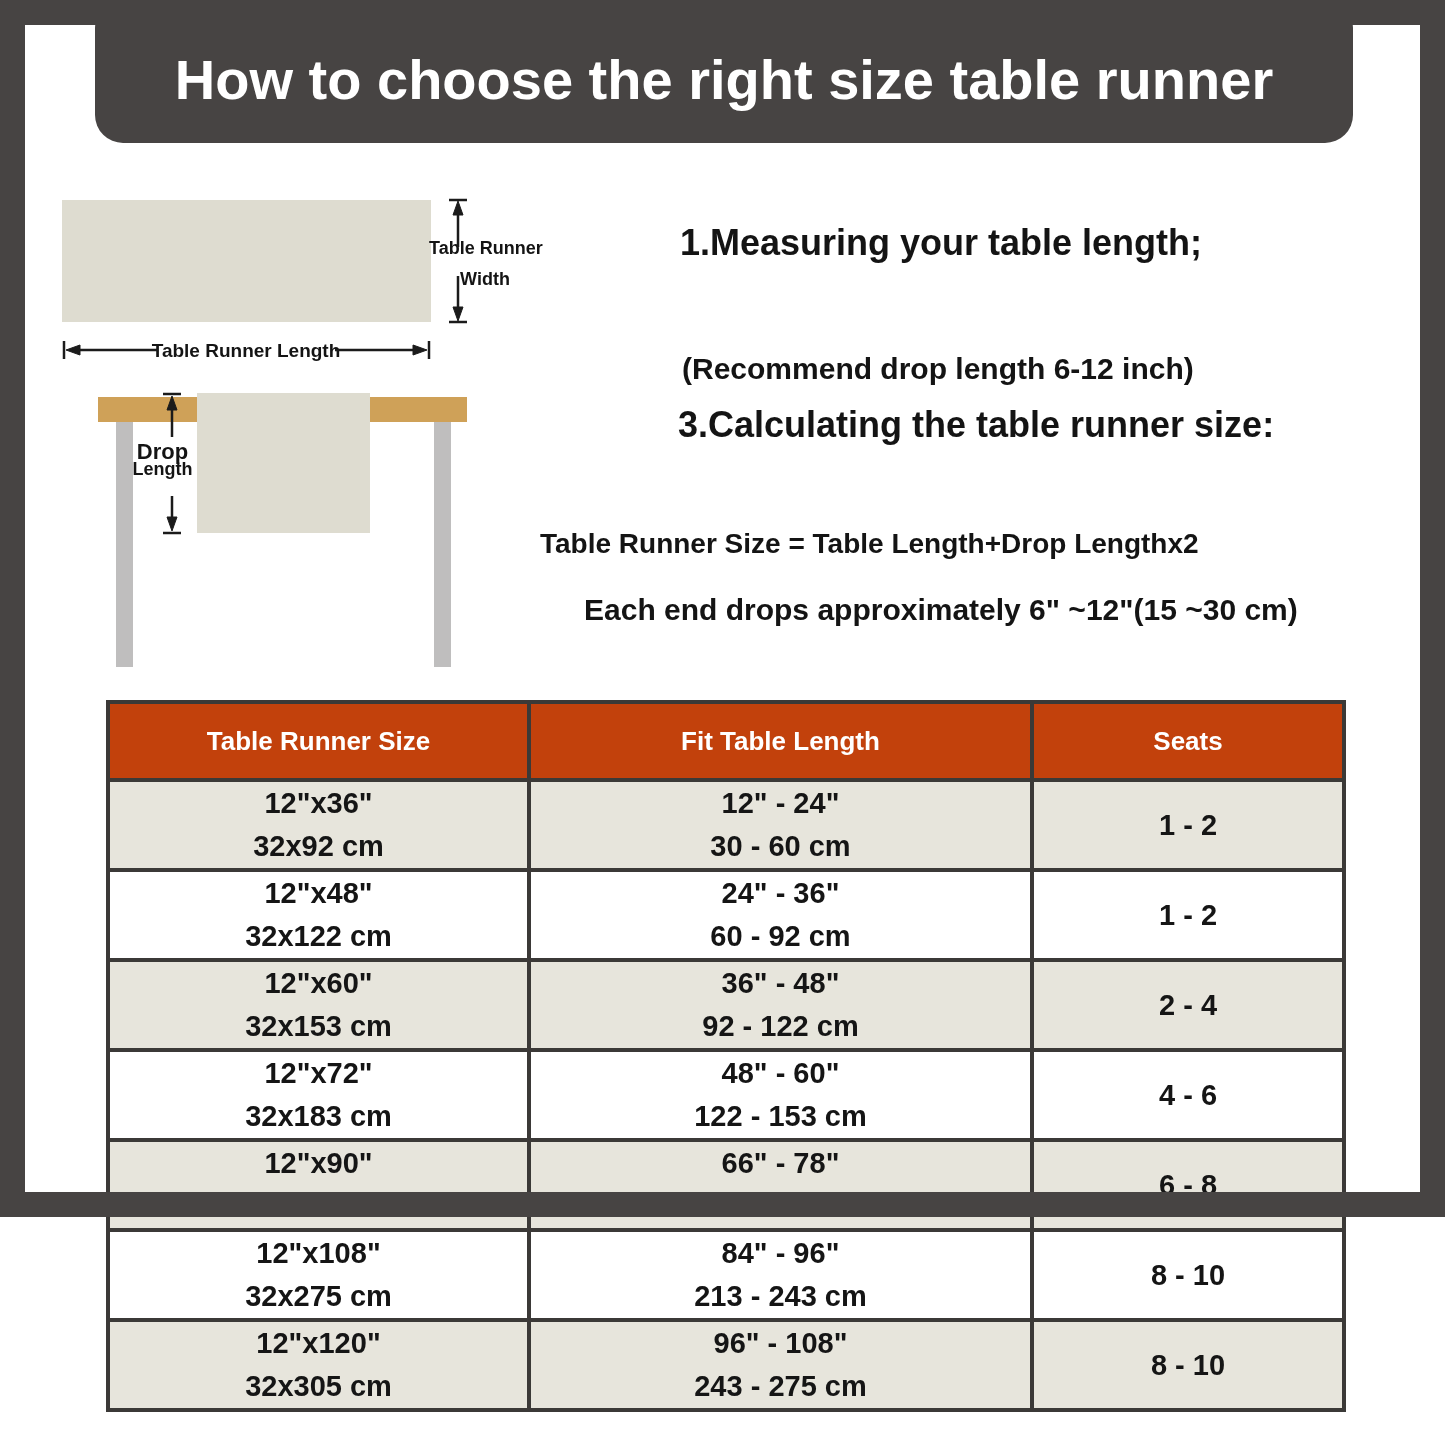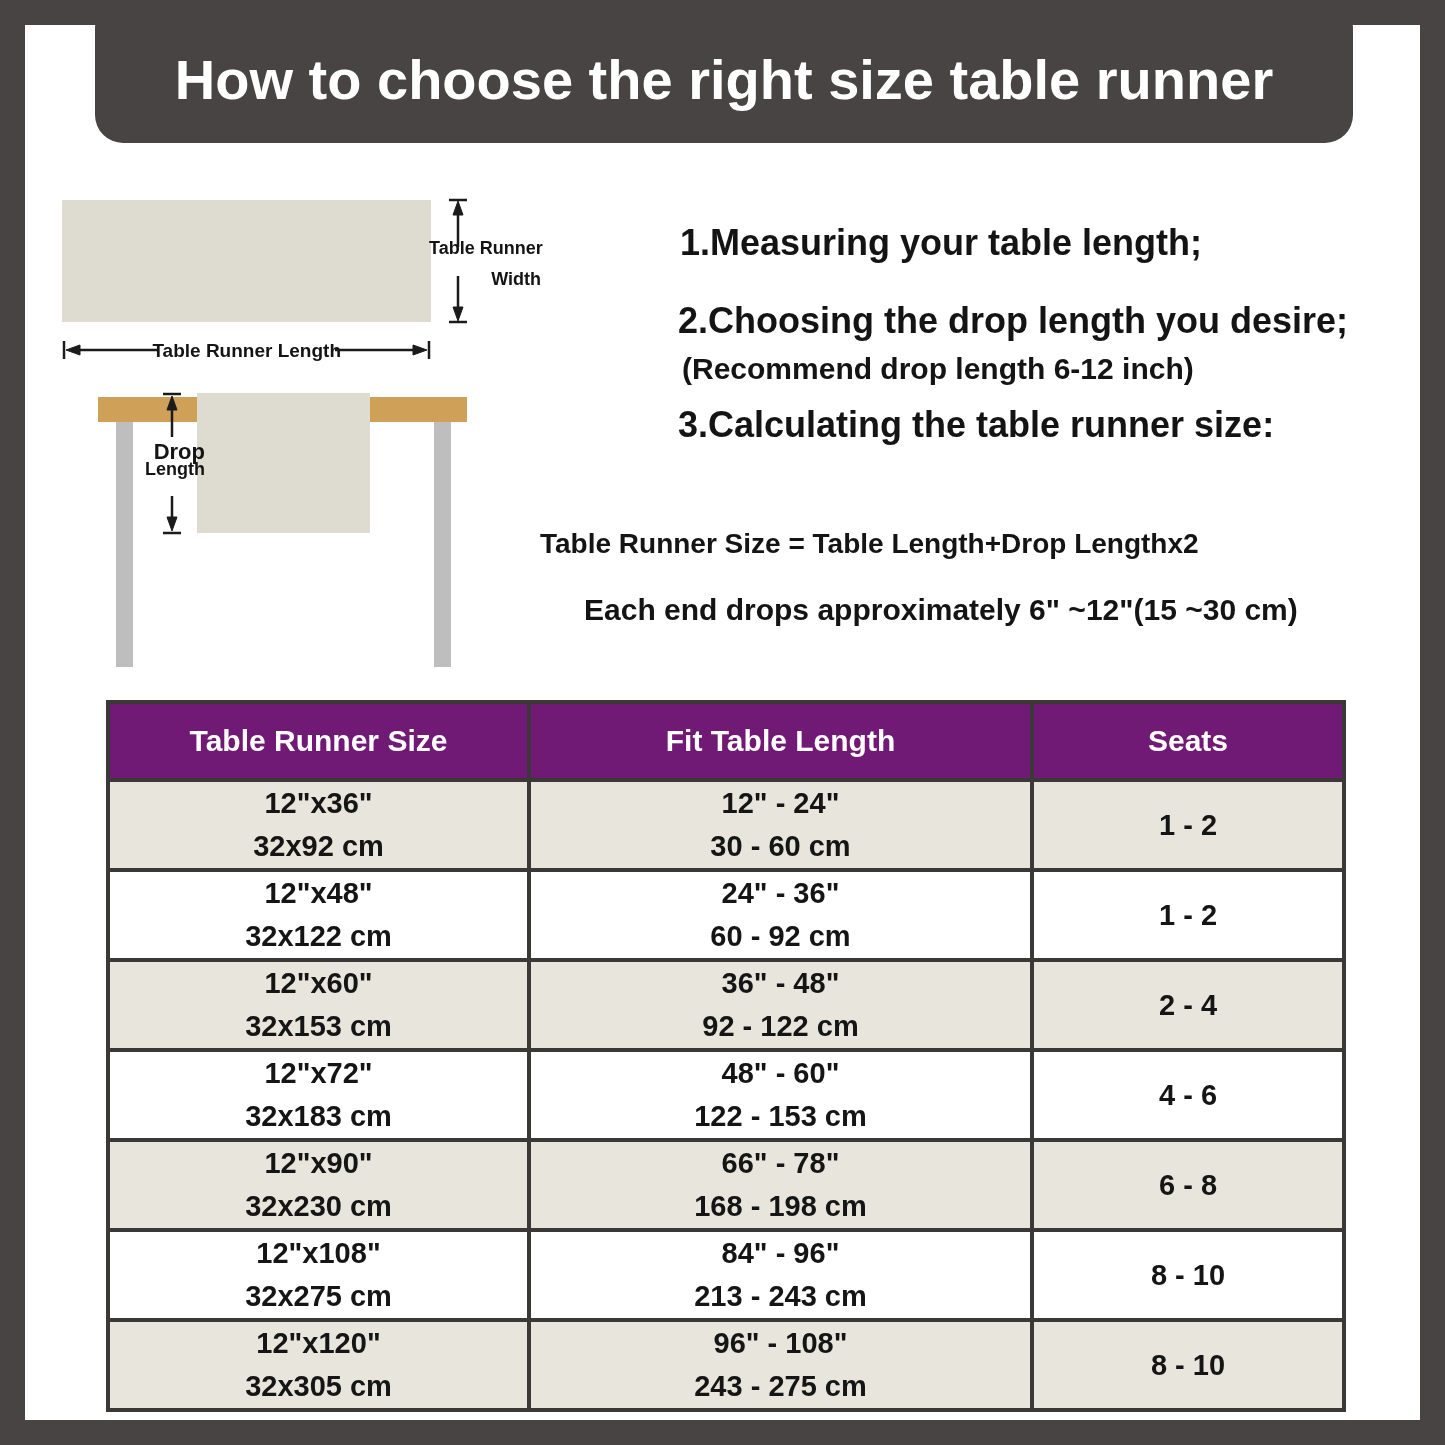--- a/index.html
+++ b/index.html
@@ -1,40 +1,40 @@
 <!DOCTYPE html>
 <html><head>
 <meta charset="utf-8">
 <style>
   html,body{margin:0;padding:0;}
   body{width:1445px;height:1445px;overflow:hidden;background:#ffffff;}
-  .canvas{position:relative;width:1445px;height:1445px;background:#ffffff;
+  .canvas{position:relative;width:1445px;height:1217px;background:#ffffff;
           font-family:"Liberation Sans",sans-serif;font-weight:bold;color:#141414;}
   .frame{position:absolute;inset:0;border:25px solid #474443;z-index:6;pointer-events:none;}
   .banner{position:absolute;left:95px;top:0;width:1258px;height:143px;background:#474443;
           border-radius:28px;display:flex;align-items:center;justify-content:center;z-index:5;}
   .banner .title{color:#ffffff;font-size:56px;letter-spacing:0px;white-space:nowrap;padding-top:16px;}
 
   .abs{position:absolute;}
   .runner{background:#dedcd0;}
   .tabletop{background:#cfa158;}
   .leg{background:#bfbebe;}
-  .dlabel{text-align:right;white-space:nowrap;}
+  .dlabel{text-align:center;white-space:nowrap;}
   .svglayer{position:absolute;left:0;top:0;z-index:2;}
 
   .step{position:absolute;white-space:nowrap;font-size:36px;}
   .stepnote{position:absolute;white-space:nowrap;font-size:30px;}
   .formula{position:absolute;white-space:nowrap;font-size:28px;}
   .formula-note{position:absolute;white-space:nowrap;font-size:30px;}
 
   table.sizes{position:absolute;left:106px;top:700px;width:1236px;border-collapse:collapse;
               table-layout:fixed;z-index:3;}
   table.sizes th,table.sizes td{border:4px solid #3b3937;text-align:center;vertical-align:middle;
               font-weight:bold;padding:0;}
-  table.sizes th{background:#701a75;color:#ffffff;font-size:30px;height:74px;}
+  table.sizes th{background:#c2410c;color:#ffffff;font-size:26px;height:74px;}
   table.sizes td{font-size:29px;line-height:43px;height:82px;color:#151515;}
   tr.beige td{background:#e7e5dc;}
   tr.white td{background:#ffffff;}
   .c1{width:421px;}.c2{width:503px;}.c3{width:312px;}
 </style>
 </head>
 <body>
 
 <div class="canvas">
 
@@ -75,21 +75,20 @@
     </g>
   </svg>
 
   <div class="abs dlabel" style="left:429px;top:238px;width:112px;font-size:18px;">Table Runner</div>
   <div class="abs dlabel" style="left:429px;top:269px;width:112px;font-size:18px;">Width</div>
   <div class="abs dlabel" style="left:151px;top:340px;width:190px;font-size:19px;">Table Runner Length</div>
   <div class="abs dlabel" style="left:120px;top:439px;width:85px;font-size:22px;z-index:3;">Drop</div>
   <div class="abs dlabel" style="left:120px;top:459px;width:85px;font-size:18px;z-index:3;">Length</div>
 
   <div class="step" style="left:680px;top:222px;">1.Measuring your table length;</div>
-  <div class="step" style="left:678px;top:300px;">2.Choosing the drop length you desire;</div>
   <div class="stepnote" style="left:682px;top:352px;">(Recommend drop length 6-12 inch)</div>
   <div class="step" style="left:678px;top:404px;">3.Calculating the table runner size:</div>
 
   <div class="formula" style="left:540px;top:528px;">Table Runner Size = Table Length+Drop Lengthx2</div>
   <div class="formula-note" style="left:584px;top:593px;">Each end drops approximately 6" ~12"(15 ~30 cm)</div>
 
   <table class="sizes">
     <colgroup>
         <col class="c1">
         <col class="c2">

